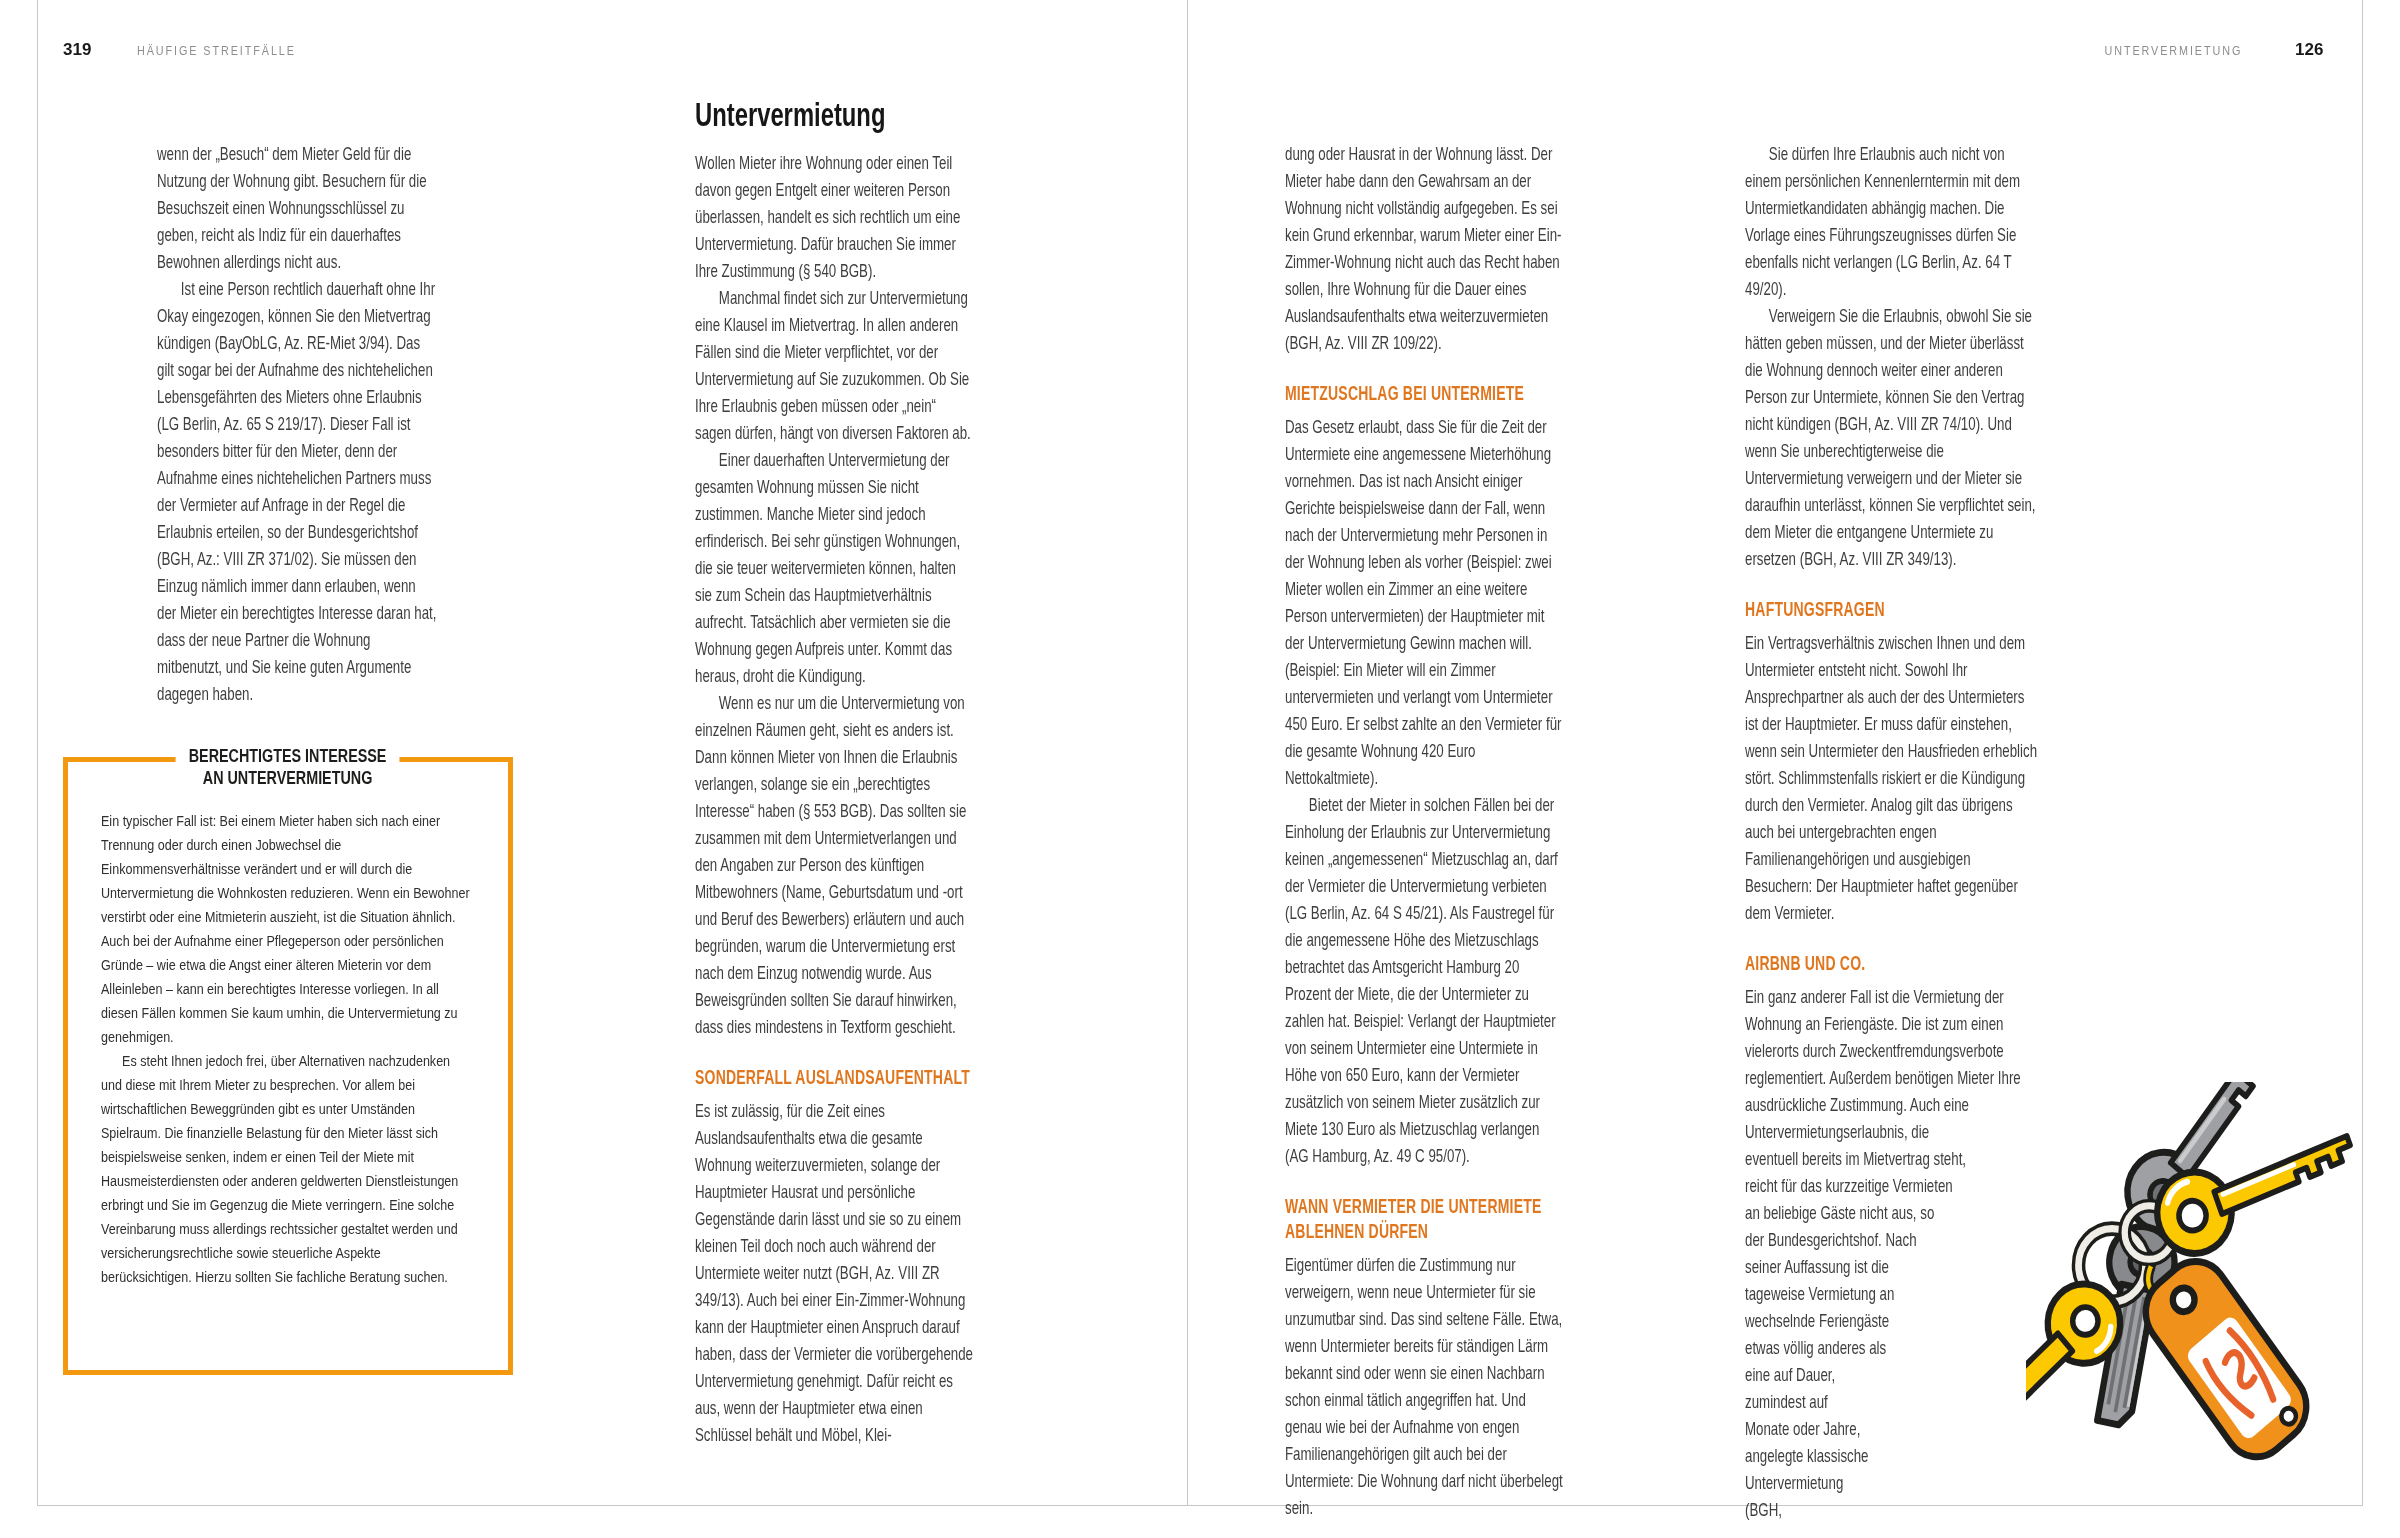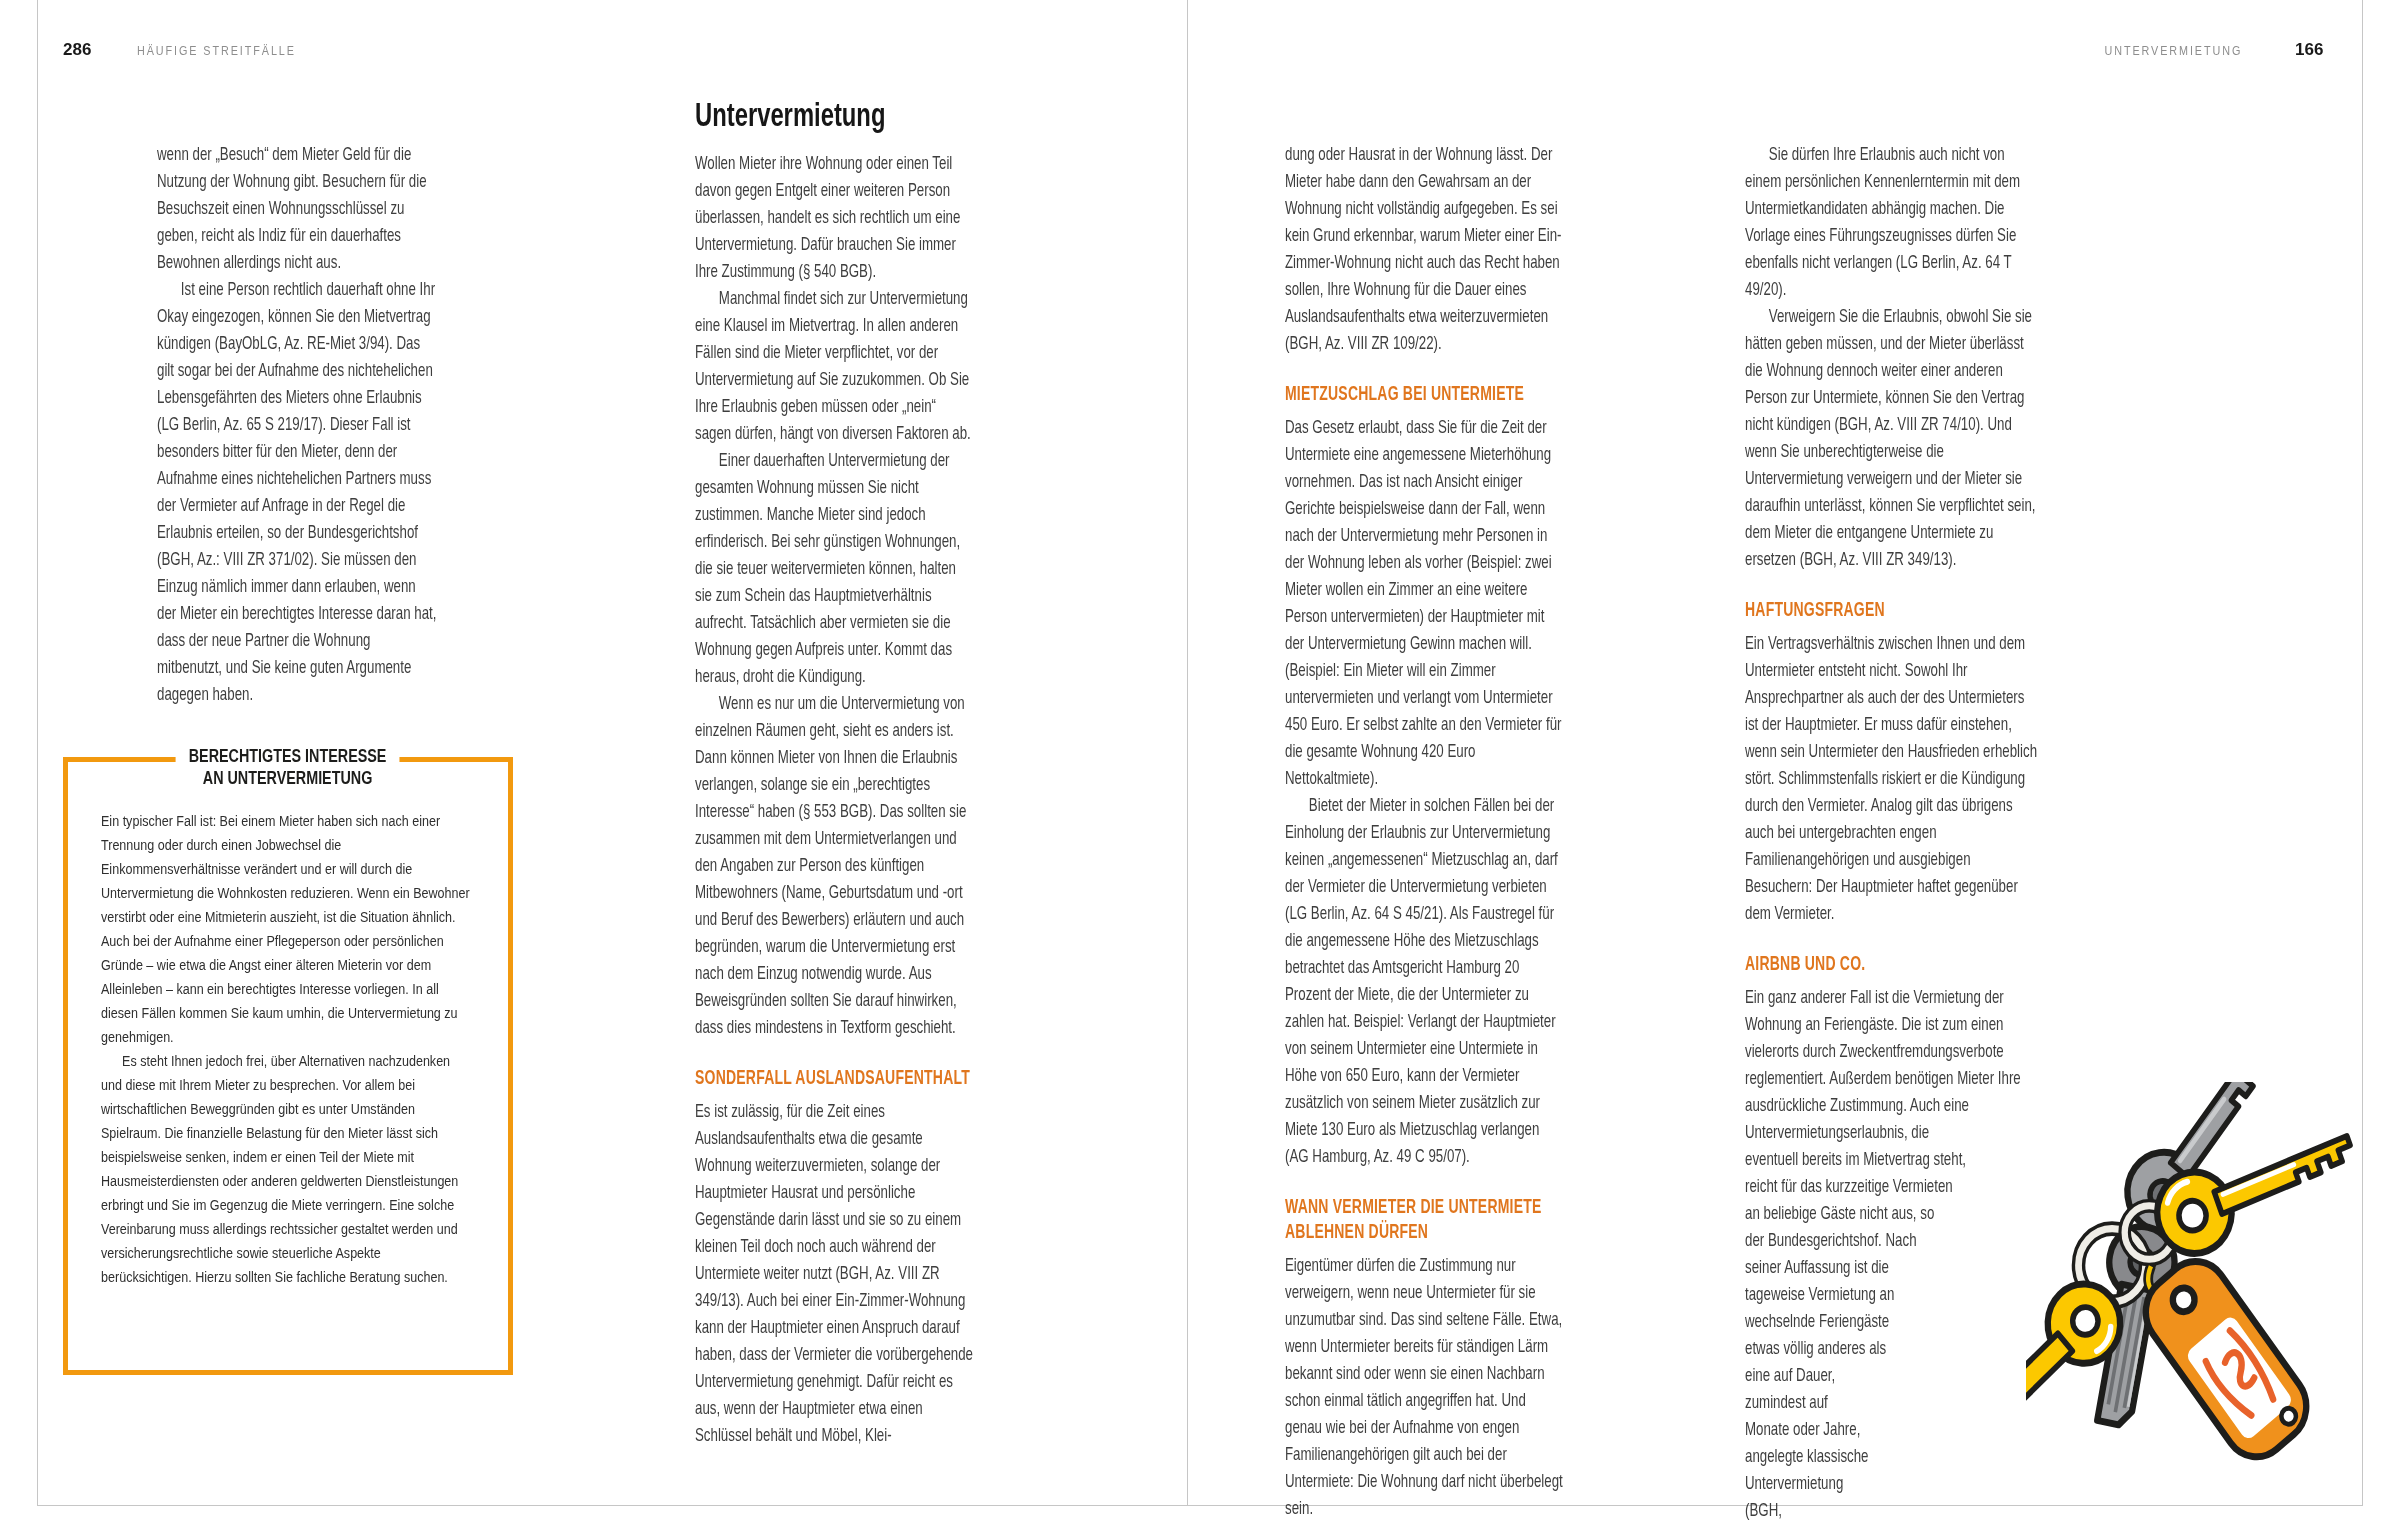--- a/index.html
+++ b/index.html
@@ -58,24 +58,24 @@
   #keys-svg { position: absolute; left: 2026px; top: 1082px; }
 </style>
 </head>
 <body>
 
 <div class="rule" style="left:37px;top:0;width:1px;height:1505px"></div>
 <div class="rule" style="left:1187px;top:0;width:1px;height:1505px"></div>
 <div class="rule" style="left:2362px;top:0;width:1px;height:1505px"></div>
 <div class="rule" style="left:37px;top:1505px;width:2326px;height:1px"></div>
 
-<div class="folio" style="left:63px">286</div>
+<div class="folio" style="left:63px">319</div>
 <div class="runhead" style="left:137px;transform-origin:0 0">HÄUFIGE STREITFÄLLE</div>
 <div class="runhead" style="right:158px;transform-origin:100% 0">UNTERVERMIETUNG</div>
-<div class="folio" style="left:2295px">166</div>
+<div class="folio" style="left:2295px">126</div>
 
 <div class="col" id="col-208-1" style="left:157px;top:140px">
   <p>wenn der „Besuch“ dem Mieter Geld für die Nutzung der Wohnung gibt. Besuchern für die Besuchszeit einen Wohnungsschlüssel zu geben, reicht als Indiz für ein dauerhaftes Bewohnen allerdings nicht aus.</p>
   <p class="ind">Ist eine Person rechtlich dauerhaft ohne Ihr Okay eingezogen, können Sie den Mietvertrag kündigen (BayObLG, Az. RE-Miet 3/94). Das gilt sogar bei der Aufnahme des nichtehelichen Lebensgefährten des Mieters ohne Erlaubnis (LG Berlin, Az. 65 S 219/17). Dieser Fall ist besonders bitter für den Mieter, denn der Aufnahme eines nichtehelichen Partners muss der Vermieter auf Anfrage in der Regel die Erlaubnis erteilen, so der Bundesgerichtshof (BGH, Az.: VIII ZR 371/02). Sie müssen den Einzug nämlich immer dann erlauben, wenn der Mieter ein berechtigtes Interesse daran hat, dass der neue Partner die Wohnung mitbenutzt, und Sie keine guten Argumente dagegen haben.</p>
 </div>
 
 <div id="info-box">
   <div class="box-title">
     <span class="bt">
       <span>BERECHTIGTES INTERESSE</span>

